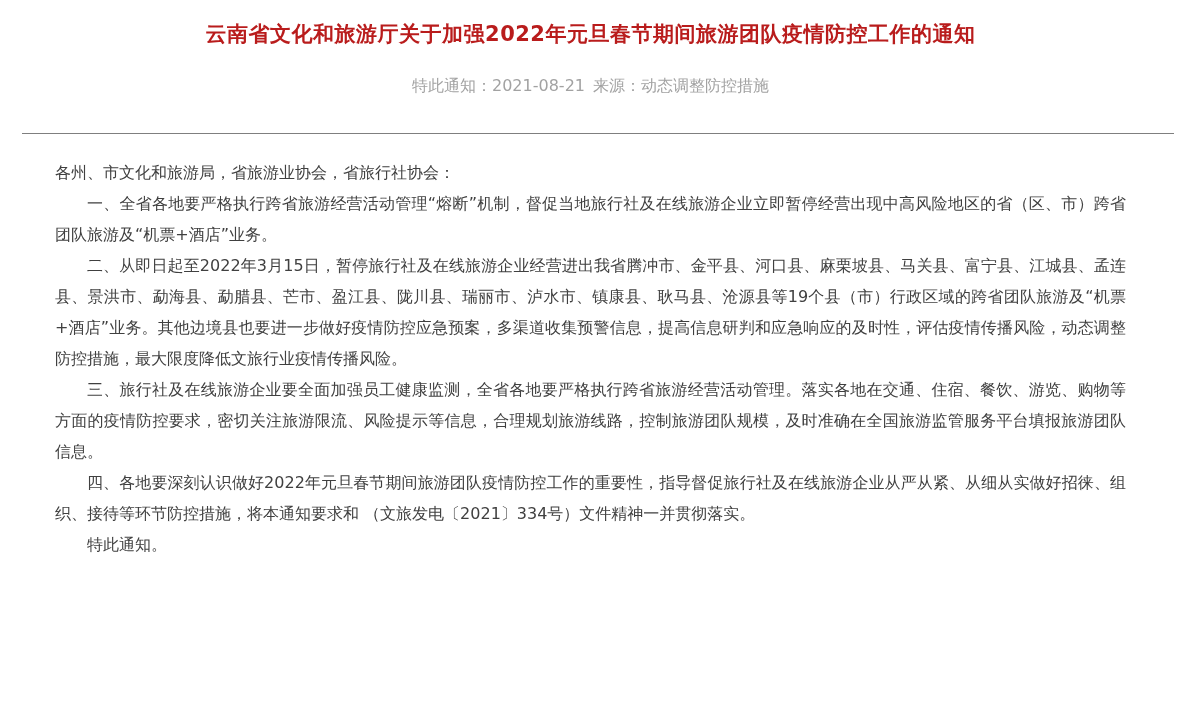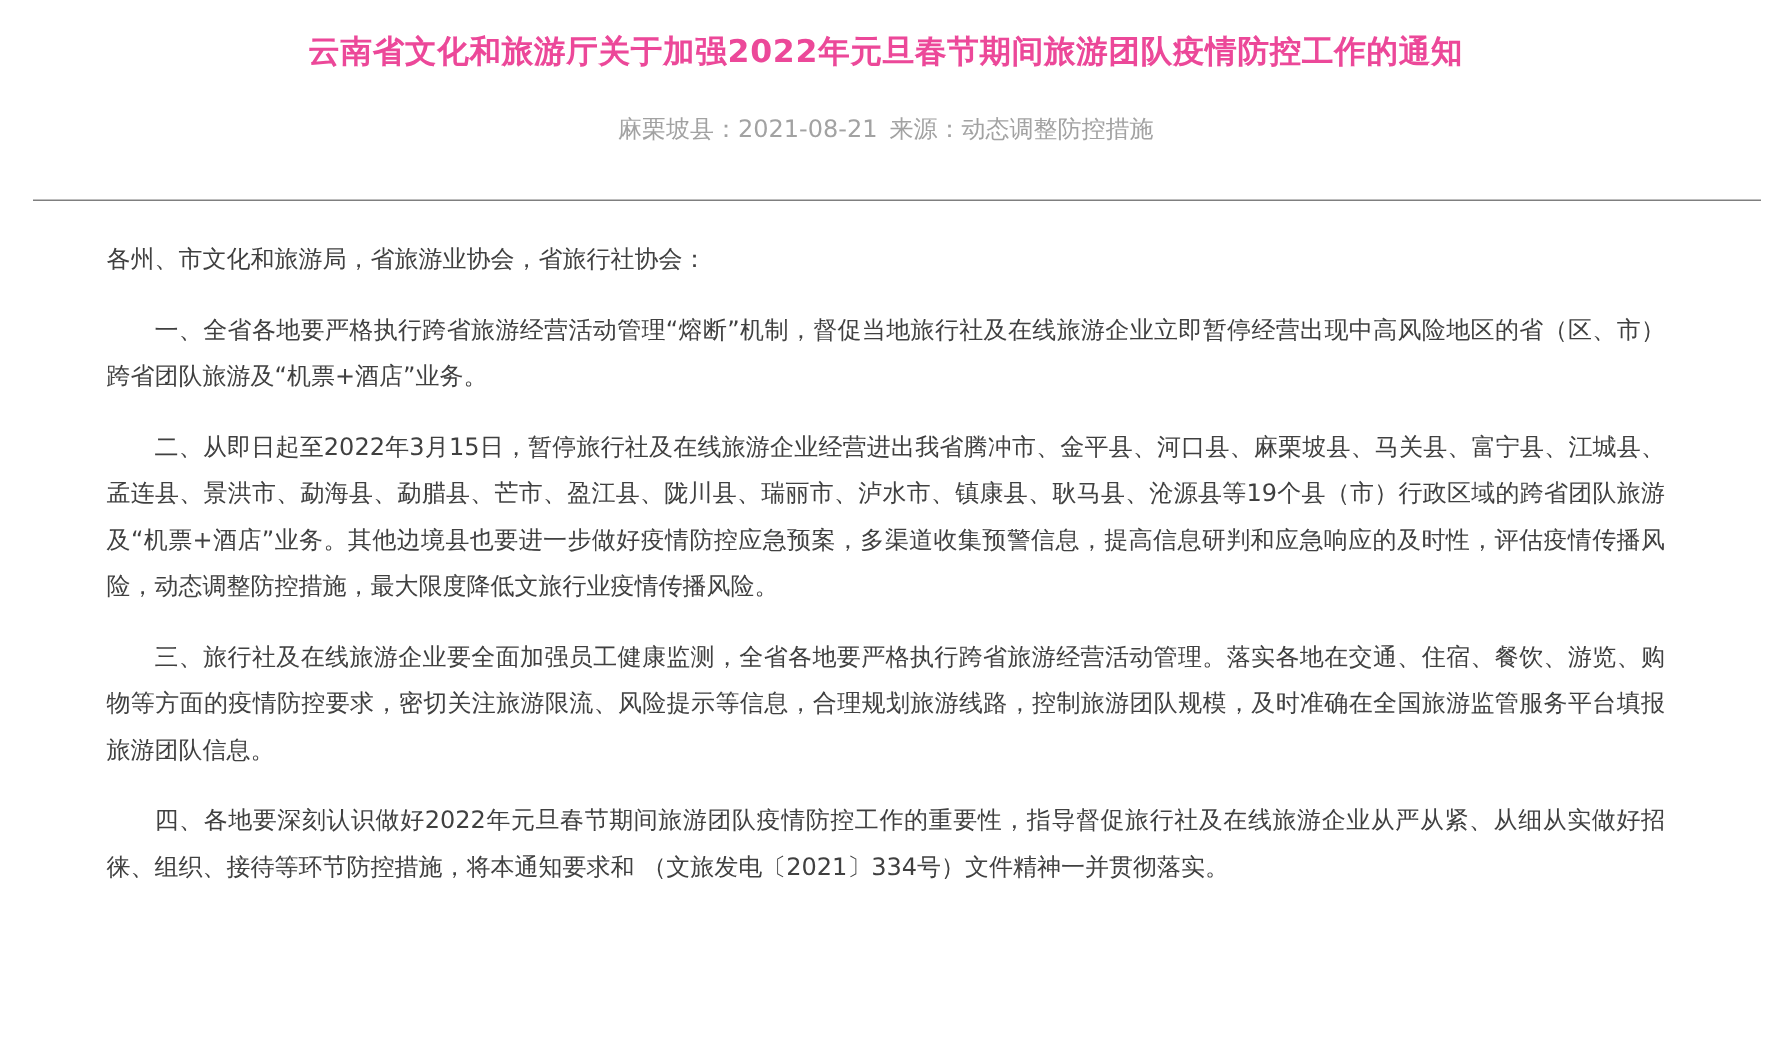--- a/index.html
+++ b/index.html
@@ -19,21 +19,21 @@
     width: 100%;
     height: 100%;
     background: #ffffff;
   }
   .page-title {
     margin: 20px 110px 0;
     text-align: center;
     font-size: 21px;
     line-height: 28px;
     font-weight: bold;
-    color: #ec4899;
+    color: #b91c1c;
     letter-spacing: 0.5px;
   }
   .meta-line {
     margin-top: 29px;
     text-align: center;
     font-size: 16px;
     line-height: 18px;
     color: #a2a2a2;
   }
   .meta-line .sep { display: inline-block; width: 8px; }
@@ -44,45 +44,46 @@
     margin: 38px 7px 0 22px;
   }
   .notice-body {
     margin-top: 23px;
     padding: 0 55px;
     font-size: 16px;
     line-height: 31px;
     color: #404040;
     text-align: justify;
   }
-  .notice-body p { margin: 16px; }
+  .notice-body p { margin: 0; }
   .notice-body p.indent { text-indent: 2em; }
 </style>
 </head>
 <body>
 
 <main class="notice-page">
 
   <h1 class="page-title">云南省文化和旅游厅关于加强2022年元旦春节期间旅游团队疫情防控工作的通知</h1>
 
   <div class="meta-line">
-    <span>麻栗坡县：</span><span>2021-08-21</span><span class="sep"></span><span>来源：</span><span>动态调整防控措施</span>
+    <span>特此通知：</span><span>2021-08-21</span><span class="sep"></span><span>来源：</span><span>动态调整防控措施</span>
   </div>
 
   <hr class="divider">
 
   <article class="notice-body">
 
     <p>各州、市文化和旅游局，省旅游业协会，省旅行社协会：</p>
 
 
     <p class="indent">一、全省各地要严格执行跨省旅游经营活动管理“熔断”机制，督促当地旅行社及在线旅游企业立即暂停经营出现中高风险地区的省（区、市）跨省团队旅游及“机票+酒店”业务。</p>
 
     <p class="indent">二、从即日起至2022年3月15日，暂停旅行社及在线旅游企业经营进出我省腾冲市、金平县、河口县、麻栗坡县、马关县、富宁县、江城县、孟连县、景洪市、勐海县、勐腊县、芒市、盈江县、陇川县、瑞丽市、泸水市、镇康县、耿马县、沧源县等19个县（市）行政区域的跨省团队旅游及“机票+酒店”业务。其他边境县也要进一步做好疫情防控应急预案，多渠道收集预警信息，提高信息研判和应急响应的及时性，评估疫情传播风险，动态调整防控措施，最大限度降低文旅行业疫情传播风险。</p>
 
     <p class="indent">三、旅行社及在线旅游企业要全面加强员工健康监测，全省各地要严格执行跨省旅游经营活动管理。落实各地在交通、住宿、餐饮、游览、购物等方面的疫情防控要求，密切关注旅游限流、风险提示等信息，合理规划旅游线路，控制旅游团队规模，及时准确在全国旅游监管服务平台填报旅游团队信息。</p>
 
     <p class="indent">四、各地要深刻认识做好2022年元旦春节期间旅游团队疫情防控工作的重要性，指导督促旅行社及在线旅游企业从严从紧、从细从实做好招徕、组织、接待等环节防控措施，将本通知要求和 （文旅发电〔2021〕334号）文件精神一并贯彻落实。</p>
 
+    <p class="indent">特此通知。</p>
 
   </article>
 
 </main>
 
 </body></html>

